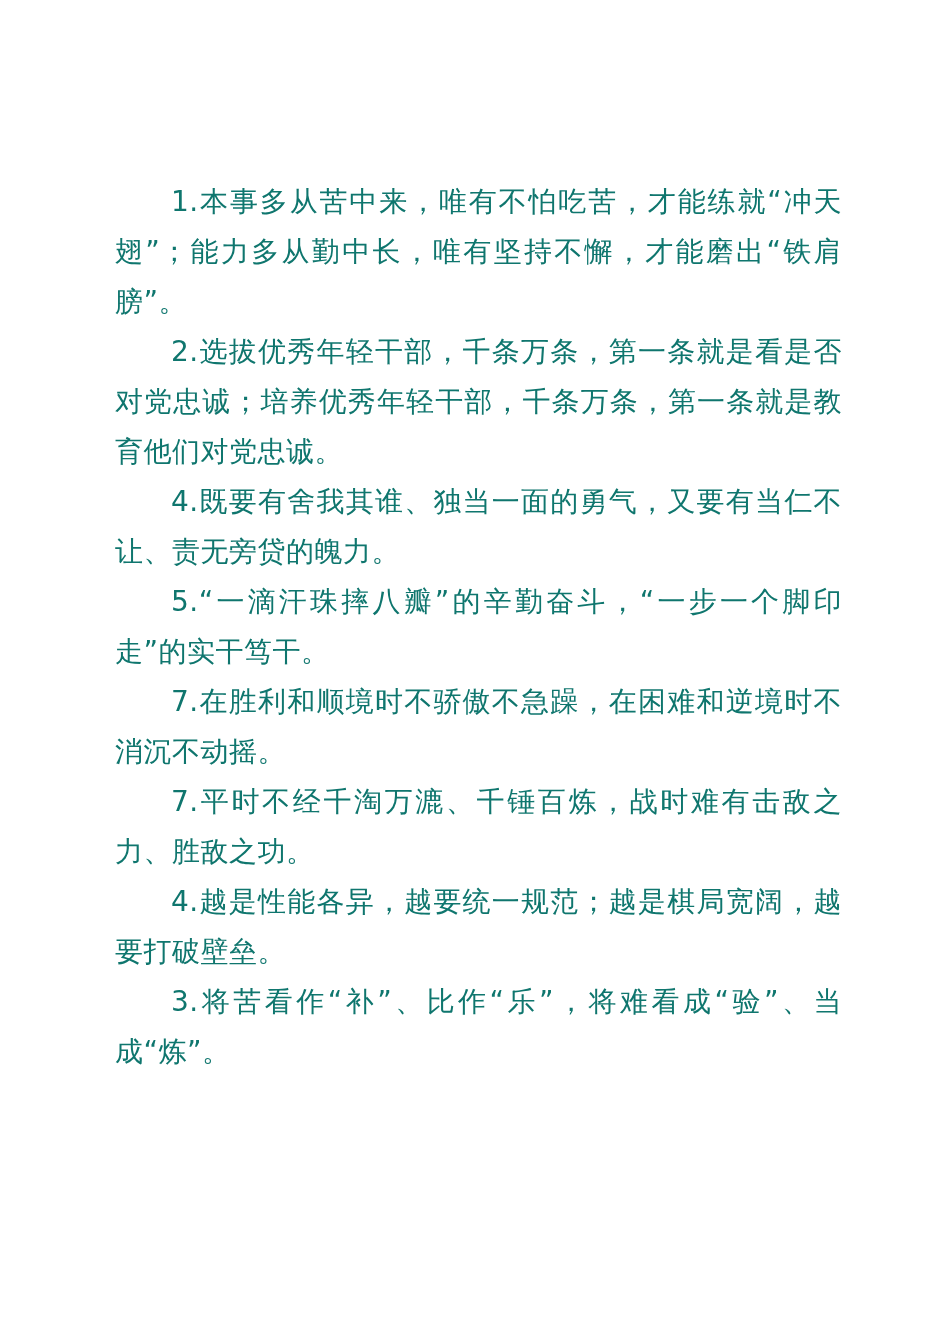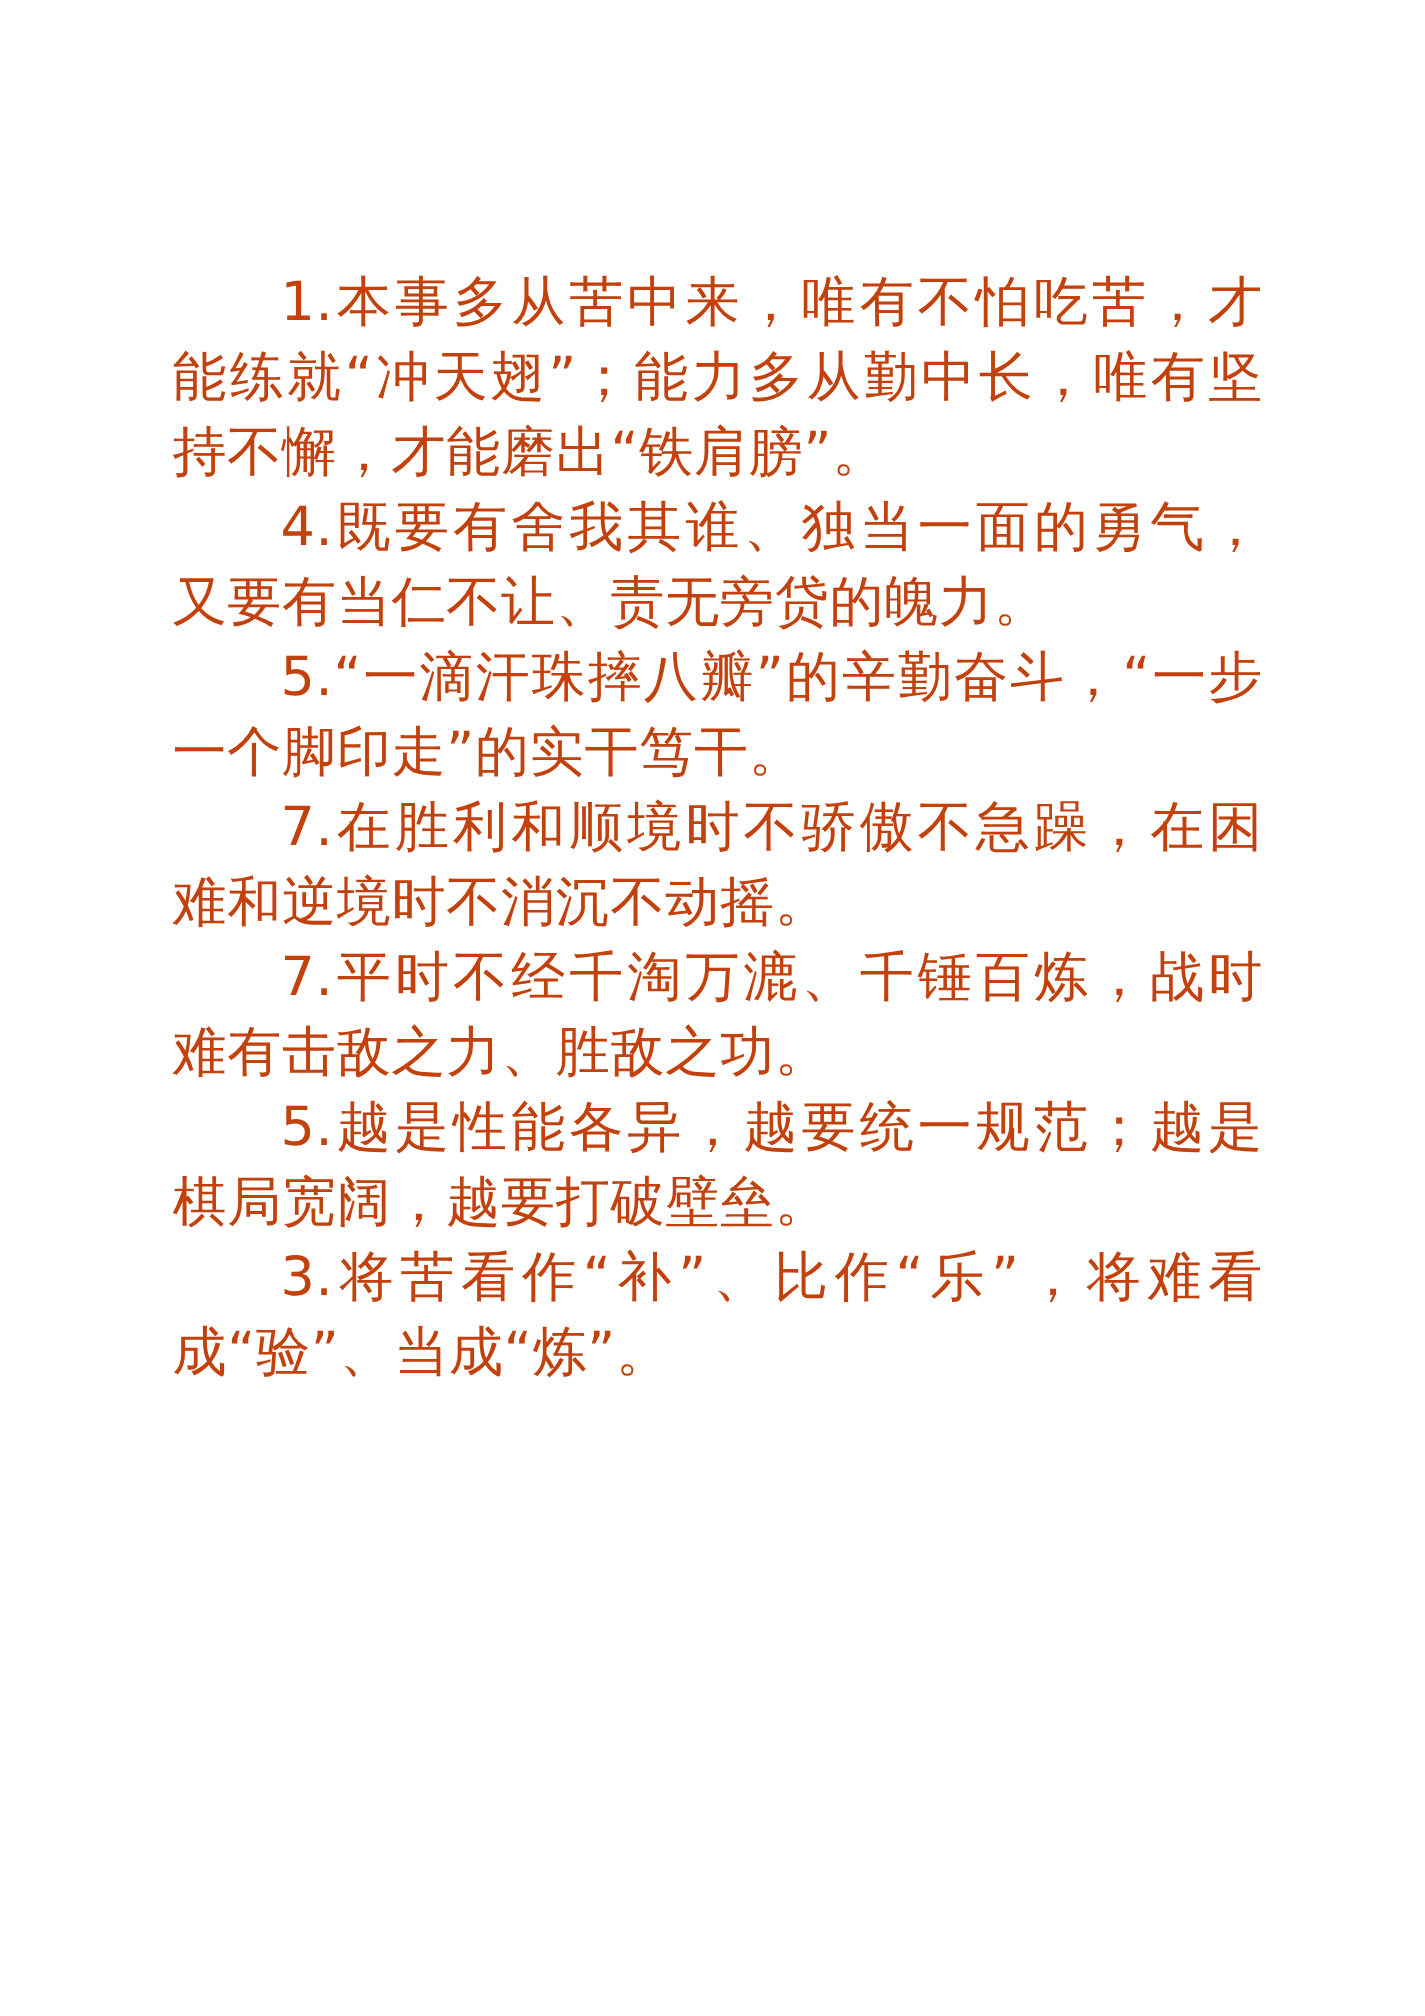--- a/index.html
+++ b/index.html
@@ -16,34 +16,35 @@
   .page {
     box-sizing: border-box;
     width: 950px;
     height: 1344px;
     background: #ffffff;
     padding: 177px 108px 0 115px;
   }
   .page p {
     margin: 0;
     padding: 0;
-    font-size: 36px;
+    font-size: 28px;
     line-height: 50px;
-    color: #c2410c;
+    color: #0f766e;
     text-align: justify;
     text-justify: inter-ideograph;
     text-indent: 2em;
     letter-spacing: 0.5px;
     word-break: break-all;
   }
 </style>
 </head>
 <body>
 
 <div class="page">
   <p>1.本事多从苦中来，唯有不怕吃苦，才能练就“冲天翅”；能力多从勤中长，唯有坚持不懈，才能磨出“铁肩膀”。</p>
+  <p>2.选拔优秀年轻干部，千条万条，第一条就是看是否对党忠诚；培养优秀年轻干部，千条万条，第一条就是教育他们对党忠诚。</p>
   <p>4.既要有舍我其谁、独当一面的勇气，又要有当仁不让、责无旁贷的魄力。</p>
   <p>5.“一滴汗珠摔八瓣”的辛勤奋斗，“一步一个脚印走”的实干笃干。</p>
   <p>7.在胜利和顺境时不骄傲不急躁，在困难和逆境时不消沉不动摇。</p>
   <p>7.平时不经千淘万漉、千锤百炼，战时难有击敌之力、胜敌之功。</p>
-  <p>5.越是性能各异，越要统一规范；越是棋局宽阔，越要打破壁垒。</p>
+  <p>4.越是性能各异，越要统一规范；越是棋局宽阔，越要打破壁垒。</p>
   <p>3.将苦看作“补”、比作“乐”，将难看成“验”、当成“炼”。</p>
 </div>
 
 </body></html>

